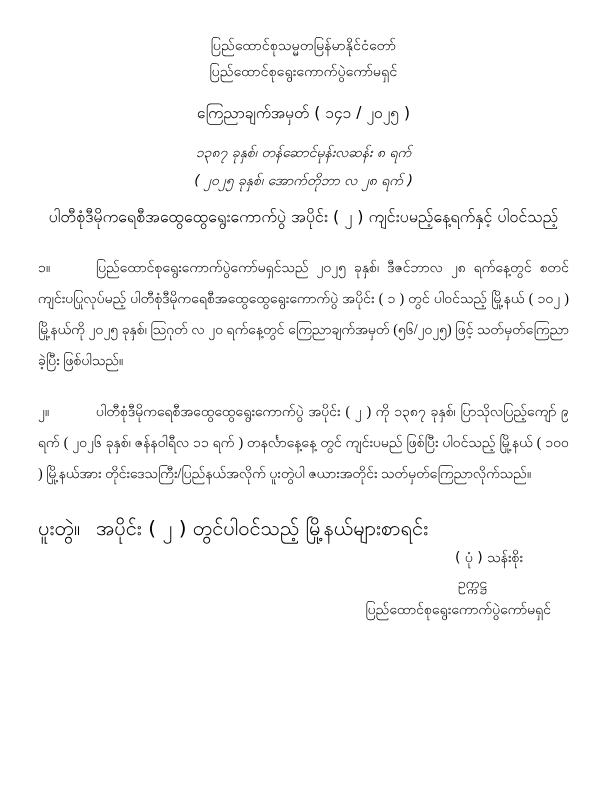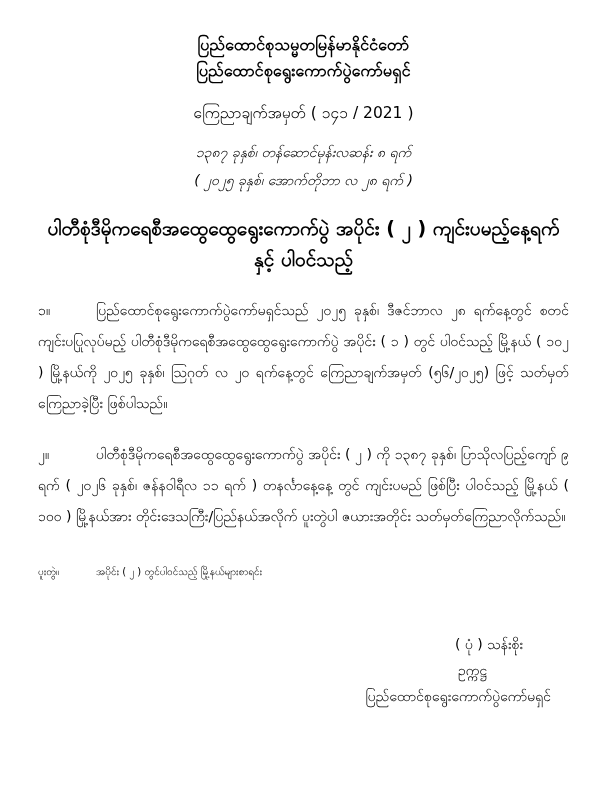--- a/index.html
+++ b/index.html
@@ -18,77 +18,76 @@
   .page {
     width: 607px;
     height: 812px;
     box-sizing: border-box;
     padding: 26px 38px 0 38px;
   }
   .center {
     text-align: center;
   }
   .hdr-line {
-    font-size: 16px;
+    font-size: 14px;
     line-height: 26px;
     letter-spacing: 0.2px;
-    font-weight: bold;
   }
   .hdr-line.first {
     margin-top: 6px;
   }
   .announce-no {
     font-size: 15.5px;
     line-height: 26px;
     margin-top: 16px;
   }
   .date-line {
     font-size: 14px;
     line-height: 25px;
     margin-top: 14px;
     font-style: italic;
   }
   .date-line.second {
     margin-top: 3px;
   }
   .subject {
-    font-size: 19px;
+    font-size: 16px;
     line-height: 31px;
     text-align: center;
-    margin-top: 20px;
-    font-weight: 700;
+    margin-top: 8px;
+    font-weight: 400;
   }
   .subject .sub2 {
     display: block;
   }
   .body-para {
     font-size: 14px;
     line-height: 31px;
     margin-top: 20px;
     text-align: justify;
     text-justify: inter-word;
+    font-family: Liberation Serif, serif;
   }
   .body-para .num {
     display: inline-block;
     width: 58px;
   }
   .body-para .lead {
     display: inline;
   }
   .joint {
-    font-size: 10px;
+    font-size: 20px;
     line-height: 31px;
     margin-top: 24px;
   }
   .joint .jnum {
     display: inline-block;
     width: 58px;
   }
   .sign-block {
-    margin-top: 44px;
     text-align: right;
     padding-right: 18px;
   }
   .sign-line {
     font-size: 14px;
     line-height: 26px;
   }
   .sign-line.name {
     padding-right: 28px;
   }
@@ -97,21 +96,21 @@
   }
 </style>
 </head>
 <body>
 
 <div class="page">
 
   <div class="center hdr-line first">ပြည်ထောင်စုသမ္မတမြန်မာနိုင်ငံတော်</div>
   <div class="center hdr-line">ပြည်ထောင်စုရွေးကောက်ပွဲကော်မရှင်</div>
 
-  <div class="center announce-no">ကြေညာချက်အမှတ် ( ၁၄၁ / 2021 )</div>
+  <div class="center announce-no">ကြေညာချက်အမှတ် ( ၁၄၁ / ၂၀၂၅ )</div>
 
   <div class="center date-line">၁၃၈၇ ခုနှစ်၊ တန်ဆောင်မုန်းလဆန်း ၈ ရက်</div>
   <div class="center date-line second">( ၂၀၂၅ ခုနှစ်၊ အောက်တိုဘာ လ ၂၈ ရက် )</div>
 
   <div class="subject">
     <span>ပါတီစုံဒီမိုကရေစီအထွေထွေရွေးကောက်ပွဲ အပိုင်း ( ၂ ) ကျင်းပမည့်နေ့ရက်နှင့် ပါဝင်သည့်</span>
   </div>
 
   <div class="body-para">
     <span class="num">၁။</span><span class="lead">ပြည်ထောင်စုရွေးကောက်ပွဲကော်မရှင်သည် ၂၀၂၅ ခုနှစ်၊ ဒီဇင်ဘာလ ၂၈ ရက်နေ့တွင် စတင်ကျင်းပပြုလုပ်မည့် ပါတီစုံဒီမိုကရေစီအထွေထွေရွေးကောက်ပွဲ အပိုင်း ( ၁ ) တွင် ပါဝင်သည့် မြို့နယ် ( ၁၀၂ ) မြို့နယ်ကို ၂၀၂၅ ခုနှစ်၊ ဩဂုတ် လ ၂၀ ရက်နေ့တွင် ကြေညာချက်အမှတ် (၅၆/၂၀၂၅) ဖြင့် သတ်မှတ်ကြေညာခဲ့ပြီး ဖြစ်ပါသည်။</span>

